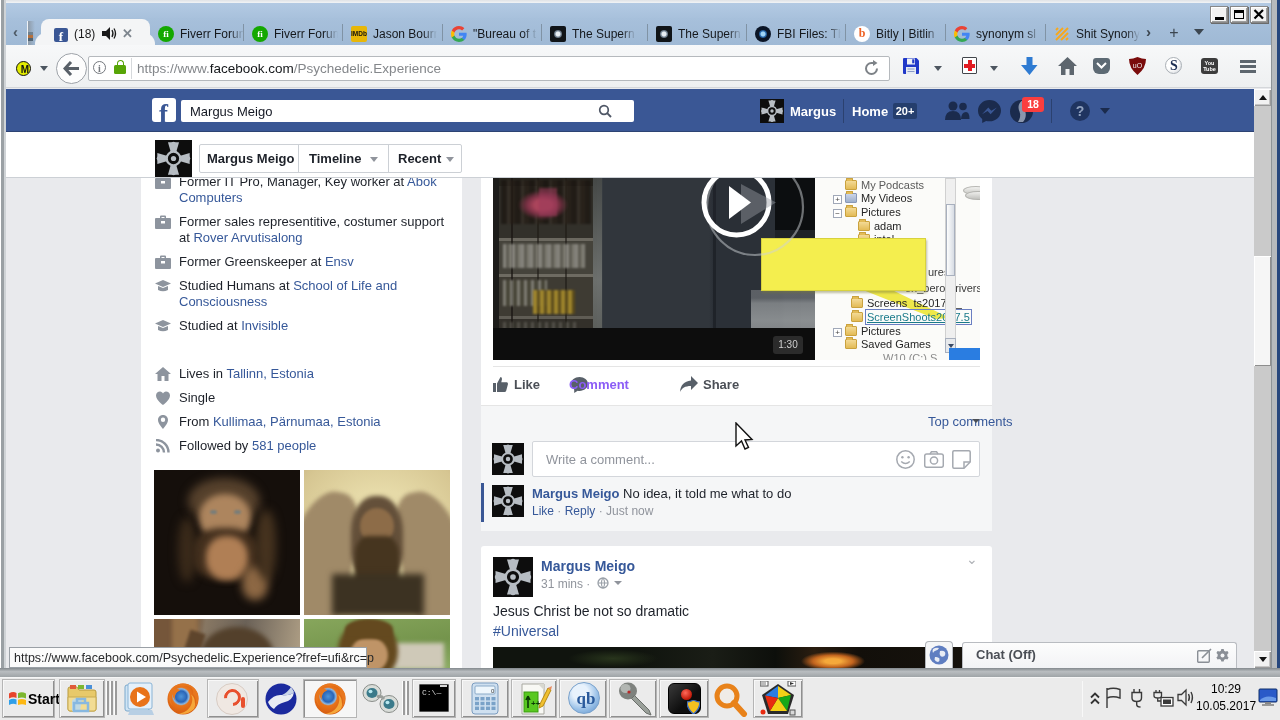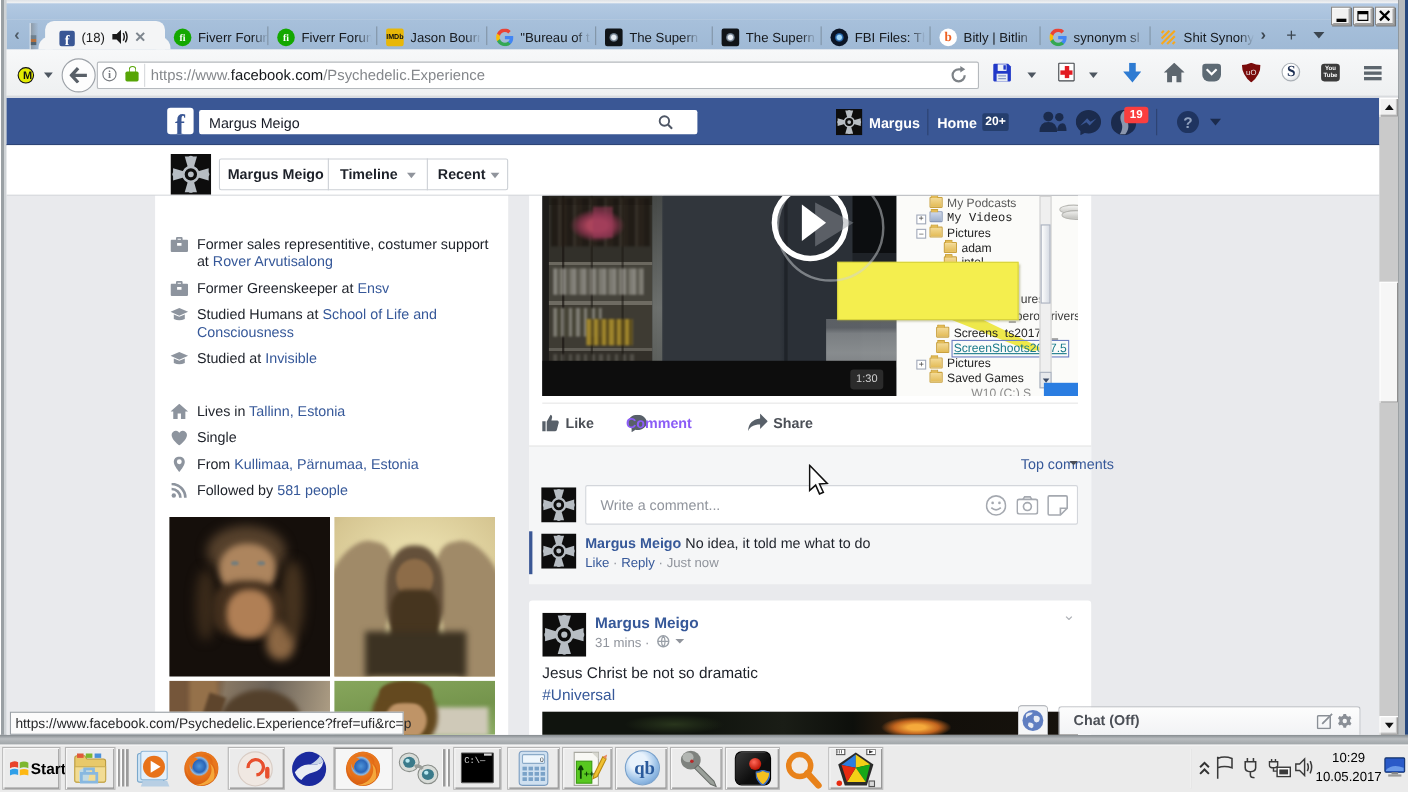--- a/index.html
+++ b/index.html
@@ -279,21 +279,21 @@
 
   <svg class="abs" style="left:978px;top:100px;" width="23" height="23" viewBox="0 0 23 23">
       <path d="M11.5 0 C5 0 0 4.8 0 10.7 C0 14 1.6 17 4.2 19 L4.2 23 L8.1 20.9 C9.2 21.2 10.3 21.3 11.5 21.3 C18 21.3 23 16.5 23 10.7 C23 4.8 18 0 11.5 0 Z" fill="#1b2b4d"></path>
       <path d="M12.6 14.2 L9.6 11.1 L4 14.3 L10.3 7.6 L13.3 10.7 L18.9 7.5 Z" fill="#3a5795"></path>
     </svg>
 
   <svg class="abs" style="left:1010px;top:100px;" width="23" height="23" viewBox="0 0 23 23">
       <circle cx="11.5" cy="11.5" r="11.5" fill="#1b2b4d"></circle>
       <path d="M11.5 1 C8 4 8 8 9.5 11.5 C11 15 10 19 8 22 L13 22 C16 19 16.5 14 15 11 C13.5 8 14 4 16 1.5 Z" fill="#8a96ad"></path>
     </svg>
-  <div class="abs" style="left:1022px;top:97px;width:22px;height:15px;background:#fa3e3e;border-radius:3px;color:#fff;font-size:10.5px;font-weight:bold;text-align:center;line-height:15px;">19</div>
+  <div class="abs" style="left:1022px;top:97px;width:22px;height:15px;background:#fa3e3e;border-radius:3px;color:#fff;font-size:10.5px;font-weight:bold;text-align:center;line-height:15px;">18</div>
   <div class="abs" style="left:1051px;top:99px;width:1px;height:24px;background:rgba(0,0,0,0.25);"></div>
 
   <div class="abs" style="left:1070px;top:101px;width:20px;height:20px;border-radius:50%;background:#1f3460;color:#8fa0bd;font-size:14px;font-weight:bold;text-align:center;line-height:20px;">?</div>
   <div class="abs" style="left:1100px;top:108px;width:0;height:0;border-left:5px solid transparent;border-right:5px solid transparent;border-top:6px solid #1b2b4d;"></div>
 
   <svg class="abs" style="left:155px;top:140px;" width="37" height="37" viewBox="0 0 24 24">
       <rect width="24" height="24" fill="#0d0d0d"></rect>
       <g fill="#b7bdc3">
         <polygon points="8.4,1.5 15.6,1.5 13.5,8.7 10.5,8.7"></polygon>
         <polygon points="8.4,22.5 15.6,22.5 13.5,15.3 10.5,15.3"></polygon>
@@ -310,20 +310,26 @@
   <div class="abs" style="left:199px;top:144px;width:263px;height:29px;border:1px solid #ccd0d5;border-radius:2px;background:#fff;"></div>
   <div class="abs" style="left:298px;top:144px;width:1px;height:29px;background:#ccd0d5;"></div>
   <div class="abs" style="left:388px;top:144px;width:1px;height:29px;background:#ccd0d5;"></div>
   <div class="abs" style="left:207px;top:151px;font-size:13px;font-weight:bold;color:#1d2129;">Margus Meigo</div>
   <div class="abs" style="left:309px;top:151px;font-size:13px;font-weight:bold;color:#1d2129;">Timeline</div>
   <div class="abs" style="left:370px;top:157px;width:0;height:0;border-left:4.5px solid transparent;border-right:4.5px solid transparent;border-top:5px solid #90949c;"></div>
   <div class="abs" style="left:398px;top:151px;font-size:13px;font-weight:bold;color:#1d2129;">Recent</div>
   <div class="abs" style="left:446px;top:157px;width:0;height:0;border-left:4.5px solid transparent;border-right:4.5px solid transparent;border-top:5px solid #90949c;"></div>
 
   <div class="abs" style="left:141px;top:178px;width:321px;height:490px;background:#fff;overflow:hidden;">
+    <div class="lrow" style="top:-4px;">
+        <svg class="ic" viewBox="0 0 16 14">
+          <path d="M5 3 V1.5 Q5 0.5 6 0.5 H10 Q11 0.5 11 1.5 V3 H15 Q16 3 16 4 V13 Q16 14 15 14 H1 Q0 14 0 13 V4 Q0 3 1 3 Z M6.5 3 H9.5 V2 H6.5 Z M0 7 H16 M6 6 H10 V8.5 H6 Z" fill="currentColor" fill-rule="evenodd"></path>
+        </svg>
+        <span class="tx">Former IT Pro, Manager, Key worker at <a class="fl">Abok Computers</a></span>
+      </div>
     <div class="lrow" style="top:36px;">
         <svg class="ic" viewBox="0 0 16 14">
           <path d="M5 3 V1.5 Q5 0.5 6 0.5 H10 Q11 0.5 11 1.5 V3 H15 Q16 3 16 4 V13 Q16 14 15 14 H1 Q0 14 0 13 V4 Q0 3 1 3 Z M6.5 3 H9.5 V2 H6.5 Z M0 7 H16 M6 6 H10 V8.5 H6 Z" fill="currentColor" fill-rule="evenodd"></path>
         </svg>
         <span class="tx">Former sales representitive, costumer support at <a class="fl">Rover Arvutisalong</a></span>
       </div>
     <div class="lrow" style="top:76px;">
         <svg class="ic" viewBox="0 0 16 14">
           <path d="M5 3 V1.5 Q5 0.5 6 0.5 H10 Q11 0.5 11 1.5 V3 H15 Q16 3 16 4 V13 Q16 14 15 14 H1 Q0 14 0 13 V4 Q0 3 1 3 Z M6.5 3 H9.5 V2 H6.5 Z M0 7 H16 M6 6 H10 V8.5 H6 Z" fill="currentColor" fill-rule="evenodd"></path>
         </svg>
@@ -431,21 +437,21 @@
     <div class="abs" style="left:282px;top:52px;width:40px;height:60px;background:#1e2227;"></div>
 
     <div class="abs" style="left:0;top:150px;width:322px;height:32px;background:#0d0d0d;"></div>
     <div class="abs" style="left:280px;top:158px;width:30px;height:18px;background:#2b2b2b;border-radius:3px;color:#cfcfcf;font-size:10px;text-align:center;line-height:18px;">1:30</div>
 
     <div class="abs" style="left:322px;top:0;width:165px;height:182px;background:#fbfbf9;"></div>
     <svg class="abs" style="left:355px;top:110px;" width="110" height="32" viewBox="0 0 110 32">
         <polygon points="10,0 40,0 102,30 88,31" fill="#eee84a"></polygon>
       </svg>
     <div class="trow" style="left:352px;top:1px;color:#5a5a5a;"><span class="fold"></span>My Podcasts</div>
-    <div class="trow" style="left:340px;top:14px;font-family:Liberation Mono, monospace;"><span class="pm">+</span><span class="fold" style="background:linear-gradient(#cdd6e8,#9eb0cc);border-color:#8898b8;"></span>My Videos</div>
+    <div class="trow" style="left:340px;top:14px;"><span class="pm">+</span><span class="fold" style="background:linear-gradient(#cdd6e8,#9eb0cc);border-color:#8898b8;"></span>My Videos</div>
     <div class="trow" style="left:340px;top:28px;"><span class="pm">−</span><span class="fold"></span>Pictures</div>
     <div class="trow" style="left:365px;top:42px;"><span class="fold"></span>adam</div>
     <div class="trow" style="left:365px;top:55px;"><span class="fold"></span>intel</div>
     <div class="trow" style="left:435px;top:88px;color:#3a3a3a;">ures</div>
     <div class="trow" style="left:412px;top:104px;color:#3a3a3a;">en_berorerivers</div>
     <div class="trow" style="left:358px;top:119px;"><span class="fold"></span>Screens<span style="opacity:0;">..</span>ts2017.3_</div>
     <div class="trow" style="left:358px;top:133px;"><span class="fold"></span><span style="color:#1a7a8a;text-decoration:underline;outline:1px solid #6a7ec2;outline-offset:1px;">ScreenShoots2017.5</span></div>
     <div class="trow" style="left:340px;top:147px;"><span class="pm">+</span><span class="fold"></span>Pictures</div>
     <div class="trow" style="left:352px;top:160px;"><span class="fold"></span>Saved Games</div>
     <div class="trow" style="left:390px;top:174px;color:#8a8a8a;">W10 (C:)  S</div>

